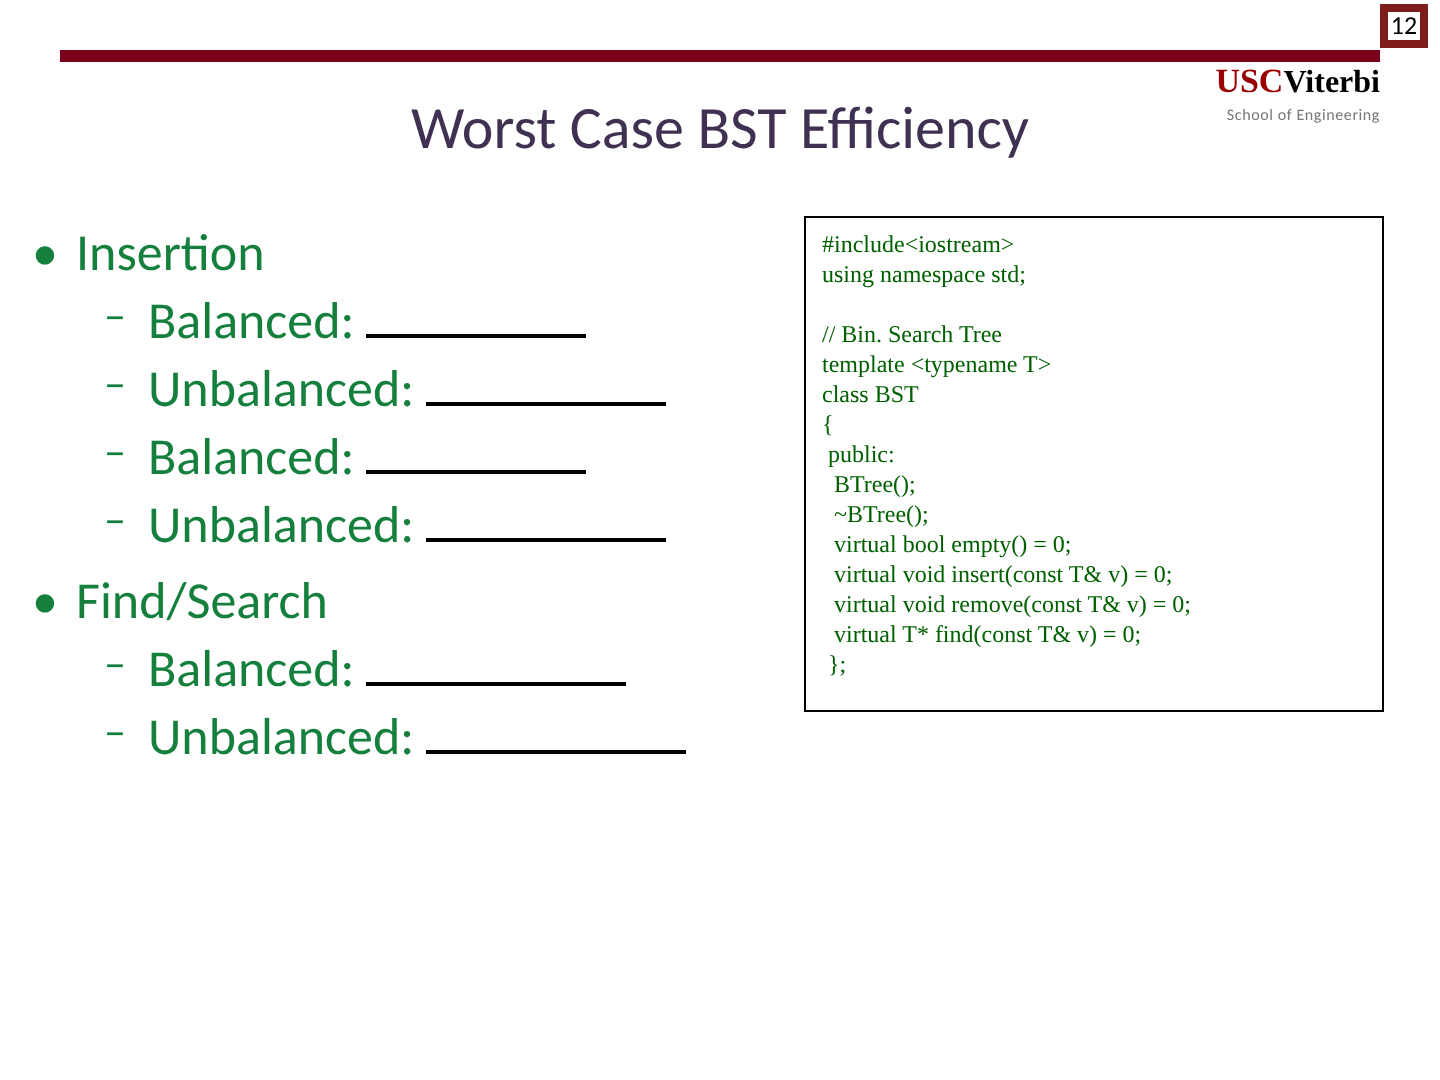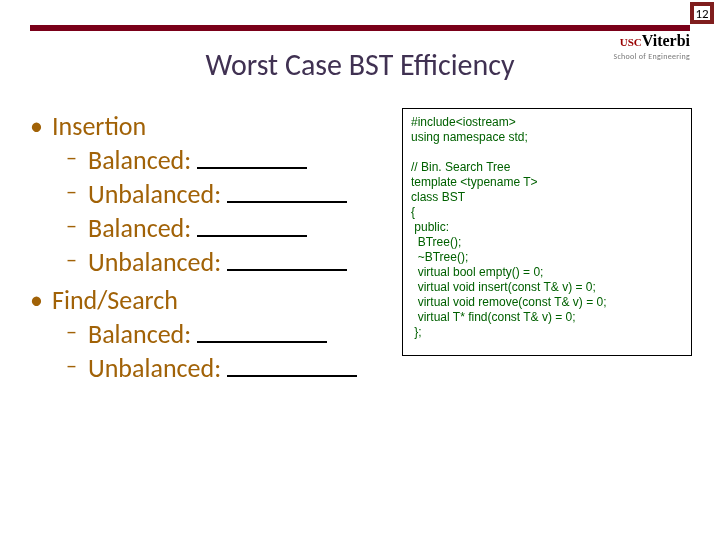--- a/index.html
+++ b/index.html
@@ -1,34 +1,34 @@
 <!DOCTYPE html>
 <html><head>
 <meta charset="utf-8">
 <style>
   * { margin: 0; padding: 0; box-sizing: border-box; }
   html, body { width: 720px; height: 540px; background: #fff; font-family: Calibri, Arial, sans-serif; overflow: hidden; }
   .slide { position: relative; width: 720px; height: 540px; }
   .pagebox { position: absolute; top: 2px; right: 6px; width: 24px; height: 22px; border: 4px solid #7f1d1d; display: flex; align-items: center; justify-content: center; font-size: 13px; }
   .topbar { position: absolute; top: 25px; left: 30px; right: 30px; height: 6px; background: #7a0019; }
   .logo { position: absolute; top: 32px; right: 30px; font-size: 11px; color: #333; text-align: right; line-height: 1.1; }
-  .logo .usc { color: #990000; font-weight: bold; font-family: Georgia, serif; font-size: 11px; }
+  .logo .usc { color: #990000; font-weight: bold; font-family: Georgia, serif; font-size: 17px; }
   .logo .vit { color: #000; font-weight: bold; font-family: Georgia, serif; font-size: 16px; }
   .logo .sub { color: #777; font-size: 8px; letter-spacing: 0.3px; }
   .title { position: absolute; top: 46px; left: 0; right: 0; text-align: center; font-size: 30px; color: #403152; font-weight: 400; }
-  .content { position: absolute; top: 104px; left: 30px; width: 380px; color: #a16207; }
+  .content { position: absolute; top: 104px; left: 16px; width: 380px; color: #15803d; }
   .b1 { font-size: 26px; margin: 6px 0 2px 0; padding-left: 22px; position: relative; }
   .b1::before { content: "•"; position: absolute; left: 0; top: 0; font-size: 26px; }
   .b2 { font-size: 26px; margin: 2px 0 2px 36px; padding-left: 22px; position: relative; }
   .b2::before { content: "–"; position: absolute; left: 0; top: 0; font-size: 22px; }
   .underline { display: inline-block; border-bottom: 2px solid #000; height: 0.9em; vertical-align: baseline; }
   .u-short { width: 110px; }
   .u-med { width: 120px; }
   .u-long { width: 130px; }
-  .codebox { position: absolute; top: 108px; left: 402px; width: 290px; height: 248px; border: 1.5px solid #000; padding: 6px 8px; font-family: Liberation Sans, sans-serif; font-size: 12px; line-height: 1.25; color: #006000; white-space: pre; overflow: hidden; }
+  .codebox { position: absolute; top: 108px; left: 402px; width: 290px; height: 248px; border: 1.5px solid #000; padding: 6px 8px; font-family: Liberation Serif, serif; font-size: 12px; line-height: 1.25; color: #006000; white-space: pre; overflow: hidden; }
 </style>
 </head>
 <body>
 <div class="slide">
 
 <div class="pagebox">
   <span>12</span>
 </div>
 
 <div class="topbar"></div>

